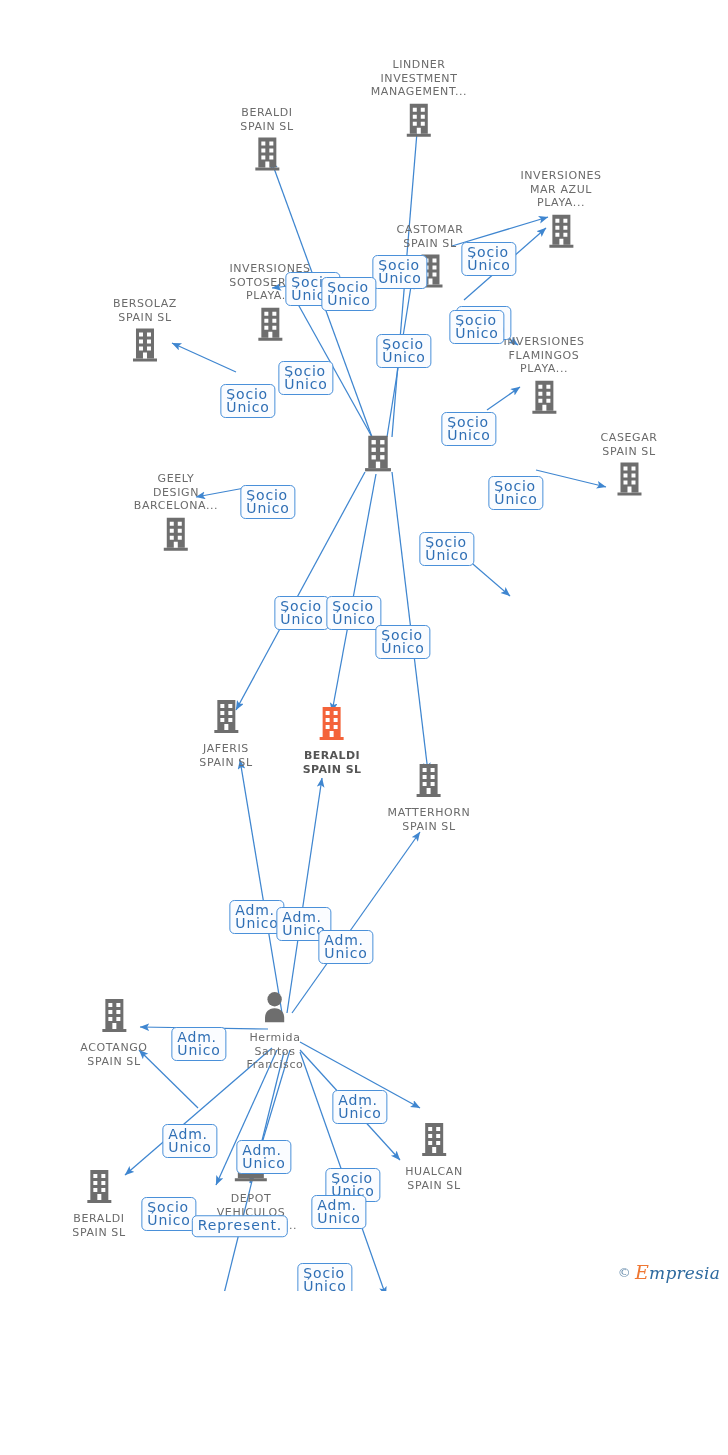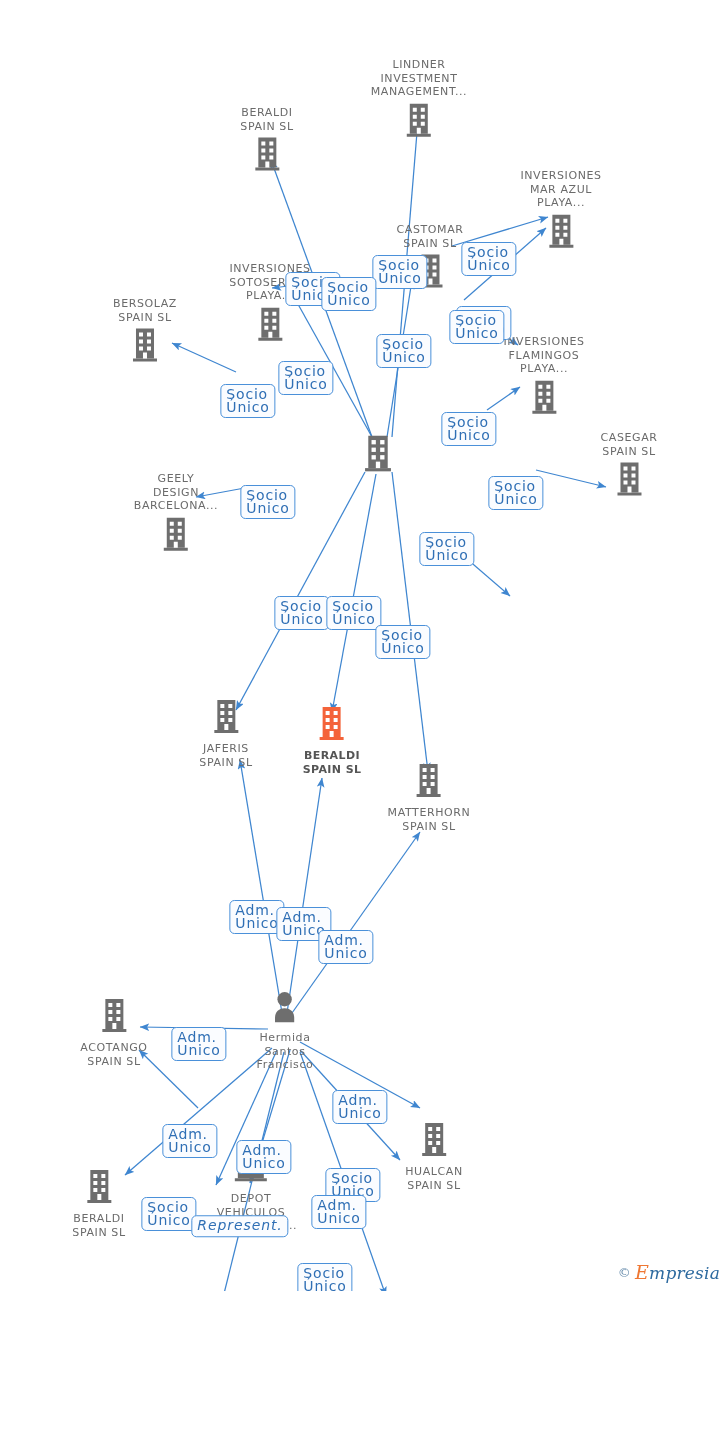--- a/index.html
+++ b/index.html
@@ -14,21 +14,21 @@
     font-size:11px;line-height:13.5px;letter-spacing:.6px;}
   .node.focus .cap{color:#555;font-weight:bold;letter-spacing:.4px;}
   .node.capTop .cap{margin-bottom:2px;}
   .node.capBot .cap{margin-top:3px;}
 
   .lbl{position:absolute;transform:translate(-50%,-50%);
     background:#fafcff;border:1.3px solid #4a90d9;border-radius:5px;
     color:#2f6fb5;font-size:14px;line-height:12.5px;letter-spacing:.8px;
     padding:3px 5px 4px;white-space:pre-line;
     box-sizing:border-box;margin-top:20px;}
-  .lbl.wide{letter-spacing:.9px;font-style:italic;}
+  .lbl.wide{letter-spacing:.9px;}
   .wm{position:absolute;right:8px;bottom:8px;display:flex;align-items:center;
     gap:4px;font-size:15px;color:#3d6f9e;letter-spacing:.2px;}
   .wm .c{font-size:13px;color:#6b8fae;}
   .wm .e{color:#ef7733;font-size:19px;font-family:"DejaVu Serif",serif;font-style:italic;}
   .wm .rest{font-family:"DejaVu Serif",serif;font-style:italic;color:#2d6a9f;font-size:17px;}
 </style>
 </head>
 <body>
 
 <div id="stage">
@@ -376,21 +376,21 @@
             <rect x="9" y="21" width="4" height="4"></rect>
             <rect x="17" y="21" width="4" height="4"></rect>
             <rect x="13" y="27" width="4" height="6"></rect>
           </g>
         </svg>
     </span>
     <span class="cap">ACOTANGO
 SPAIN  SL</span>
   </div>
 
-  <div class="node capBot" style="left:285px;top:1031px">
+  <div class="node capBot" style="left:275px;top:1031px">
     <span class="glyph">
       <svg width="30" height="34" viewBox="0 0 30 34">
           <g fill="#6e6e6e">
             <circle cx="15" cy="9" r="7.2"></circle>
             <path d="M15 18c-6.4 0-9.6 4.3-9.6 9.6V32h19.2v-4.4C24.6 22.3 21.4 18 15 18z"></path>
           </g>
         </svg>
     </span>
     <span class="cap">Hermida
 Santos

